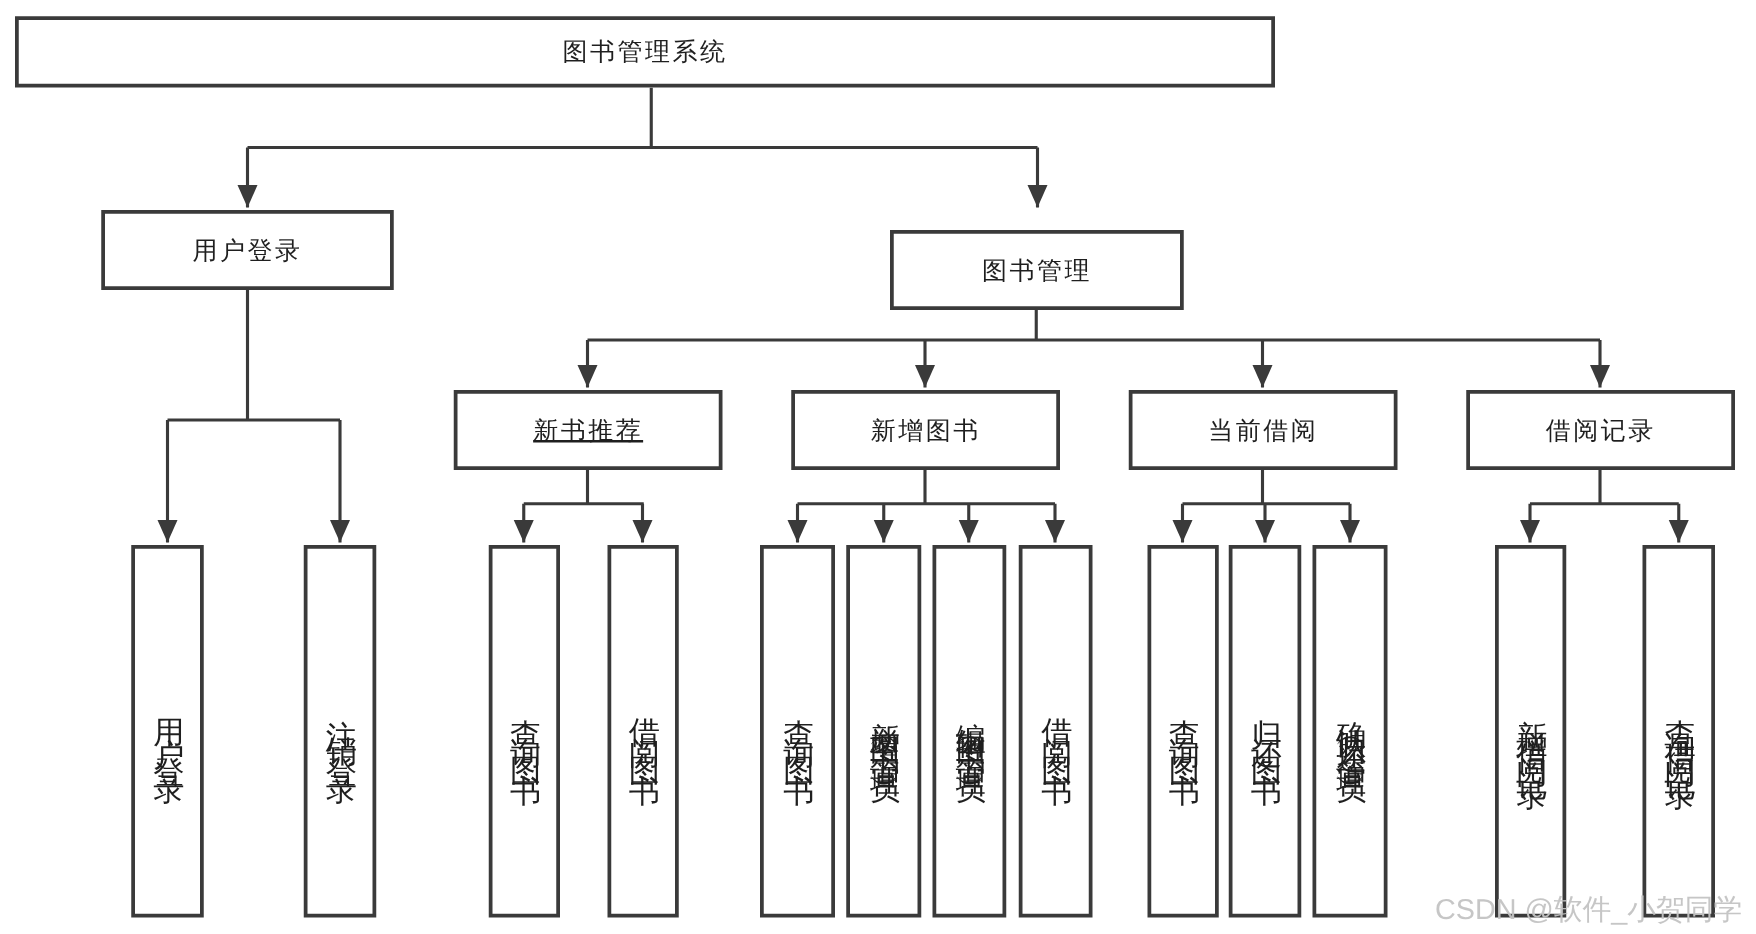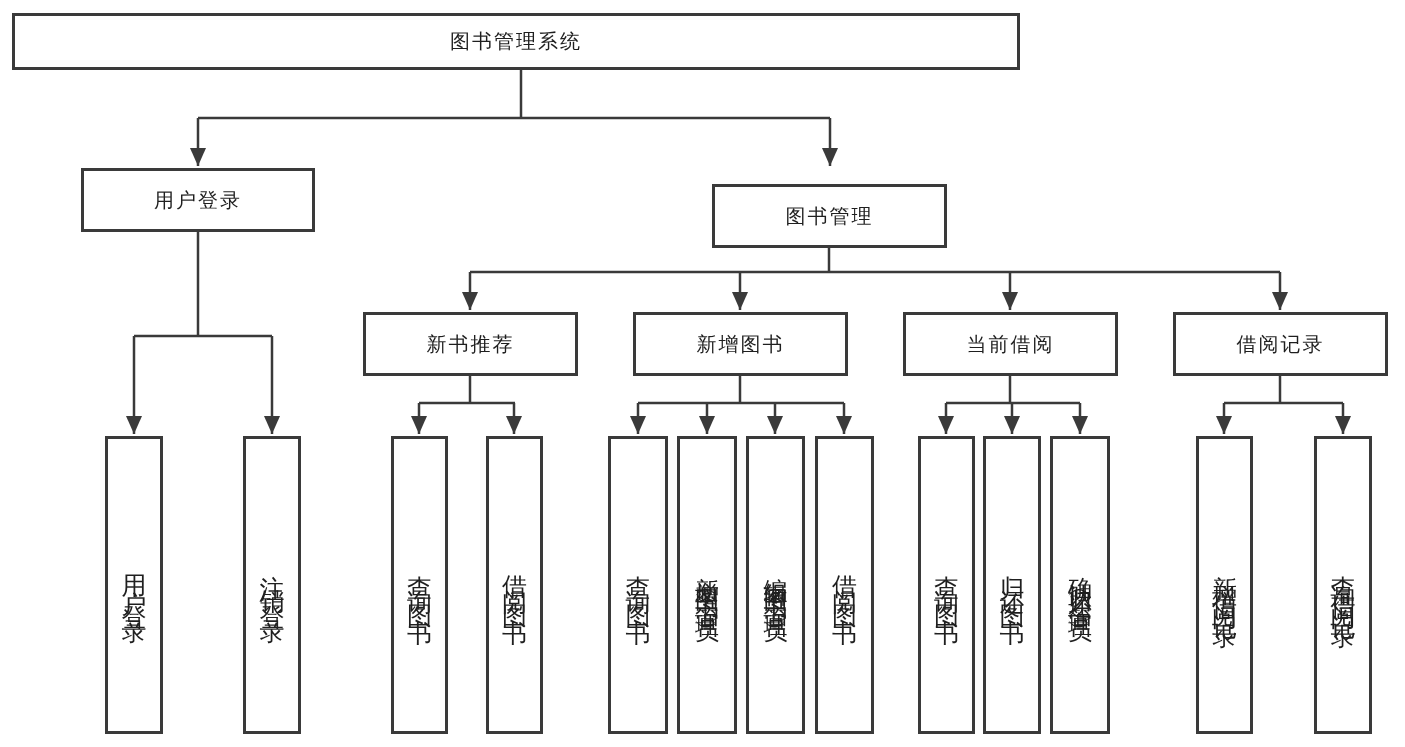--- a/index.html
+++ b/index.html
@@ -25,21 +25,21 @@
   }
   .leaf.len6 span{letter-spacing:10px;}
   .leaf.len9 span{font-size:24px;letter-spacing:6px;}
   
   .n-root  {left:12px;  top:13px;  width:1008px; height:57px;}
   
   .n-login {left:81px;  top:168px; width:234px;  height:64px;}
   .n-mgmt  {left:712px; top:168px; width:235px;  height:64px;margin-top:16px;}
   
   .n-l3{top:312px;height:64px;width:215px;}
-  .n-new   {left:363px;}
+  .n-new   {left:363px;text-decoration:underline;}
   .n-borrow{left:633px;}
   .n-cur   {left:903px;align-items:center;}
   .n-rec   {left:1173px;}
   
   .leaf{top:436px;height:298px;}
   .lf-a1{left:105px; width:58px;}
   .lf-a2{left:243px; width:58px;}
   .lf-b1{left:391px; width:57px;}
   .lf-b2{left:486px; width:57px;}
   .lf-c1{left:608px; width:60px;}
@@ -172,14 +172,15 @@
     <span>确认归还（管理员）</span>
   </div>
 
   <div class="leaf lf-e1 len6">
     <span>新增借阅记录</span>
   </div>
   <div class="leaf lf-e2 len6">
     <span>查询借阅记录</span>
   </div>
 
+  <div class="watermark">CSDN @软件_小贺同学</div>
 
 </div>
 
 </body></html>

